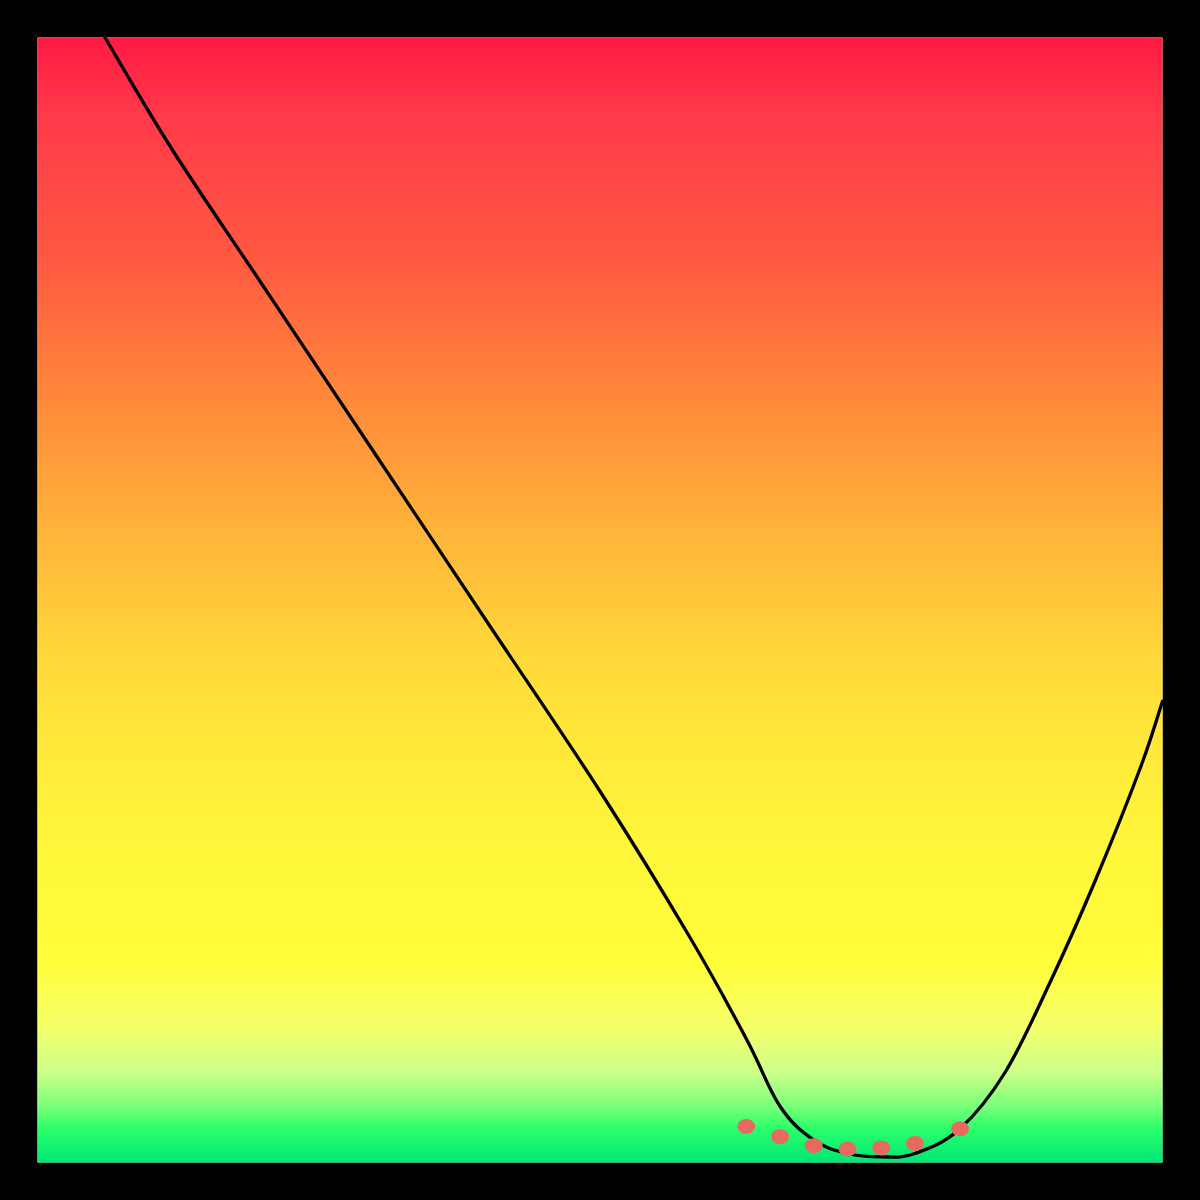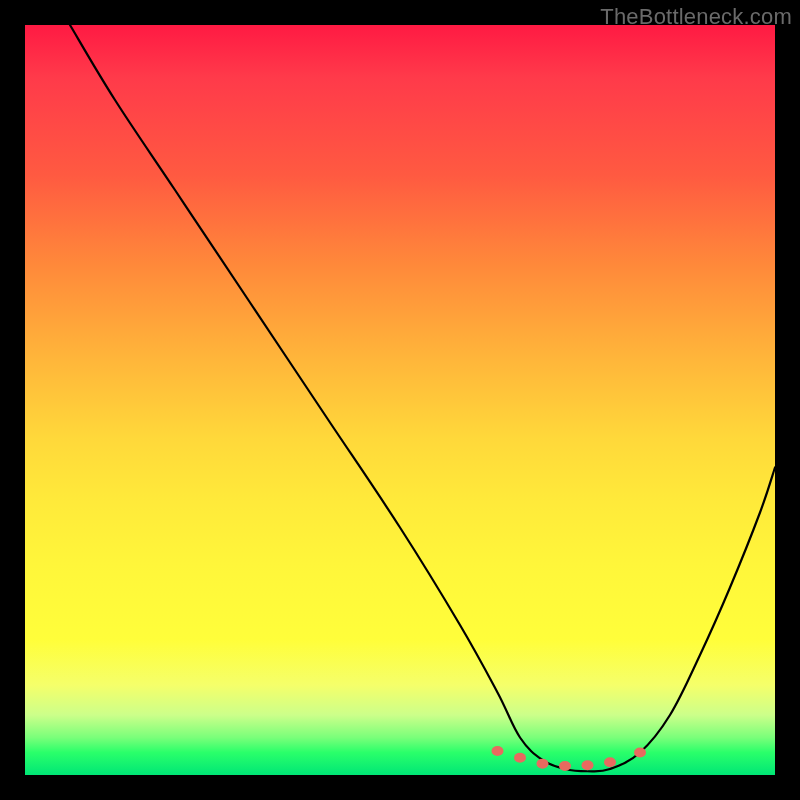--- a/index.html
+++ b/index.html
@@ -65,21 +65,20 @@
     shape-rendering: geometricPrecision;
   }
   .marker {
     fill: #e86a5f;
   }
 </style>
 </head>
 <body>
 
 <div class="wrapper">
-  <div class="watermark">TheBottleneck.com</div>
   <div class="plot-area">
     <div class="gradient"></div>
     <svg class="curve" viewBox="0 0 750 750" preserveAspectRatio="none">
       <path id="curve-path" class="line" d="M 45.00 0.00 C 53.10 13.50, 71.10 45.30, 90.00 75.00 C 108.90 104.70, 125.70 128.55, 150.00 165.00 C 174.30 201.45, 198.00 237.00, 225.00 277.50 C 252.00 318.00, 273.00 349.50, 300.00 390.00 C 327.00 430.50, 350.70 464.70, 375.00 502.50 C 399.30 540.30, 417.45 570.30, 435.00 600.00 C 452.55 629.70, 461.70 647.25, 472.50 667.50 C 483.30 687.75, 486.90 700.35, 495.00 712.50 C 503.10 724.65, 509.40 729.33, 517.50 735.00 C 525.60 740.67, 531.90 741.98, 540.00 744.00 C 548.10 746.02, 554.40 746.25, 562.50 746.25 C 570.60 746.25, 575.55 747.38, 585.00 744.00 C 594.45 740.63, 604.20 737.22, 615.00 727.50 C 625.80 717.78, 634.20 707.55, 645.00 690.00 C 655.80 672.45, 664.20 652.95, 675.00 630.00 C 685.80 607.05, 694.20 588.15, 705.00 562.50 C 715.80 536.85, 726.90 509.10, 735.00 487.50 C 743.10 465.90, 747.30 450.60, 750.00 442.50"></path>
       <g id="marker-group">
           <ellipse cx="472.50" cy="726.00" rx="6" ry="5" class="marker"></ellipse>
           <ellipse cx="495.00" cy="732.75" rx="6" ry="5" class="marker"></ellipse>
           <ellipse cx="517.50" cy="738.75" rx="6" ry="5" class="marker"></ellipse>
           <ellipse cx="540.00" cy="741.00" rx="6" ry="5" class="marker"></ellipse>
           <ellipse cx="562.50" cy="740.25" rx="6" ry="5" class="marker"></ellipse>

